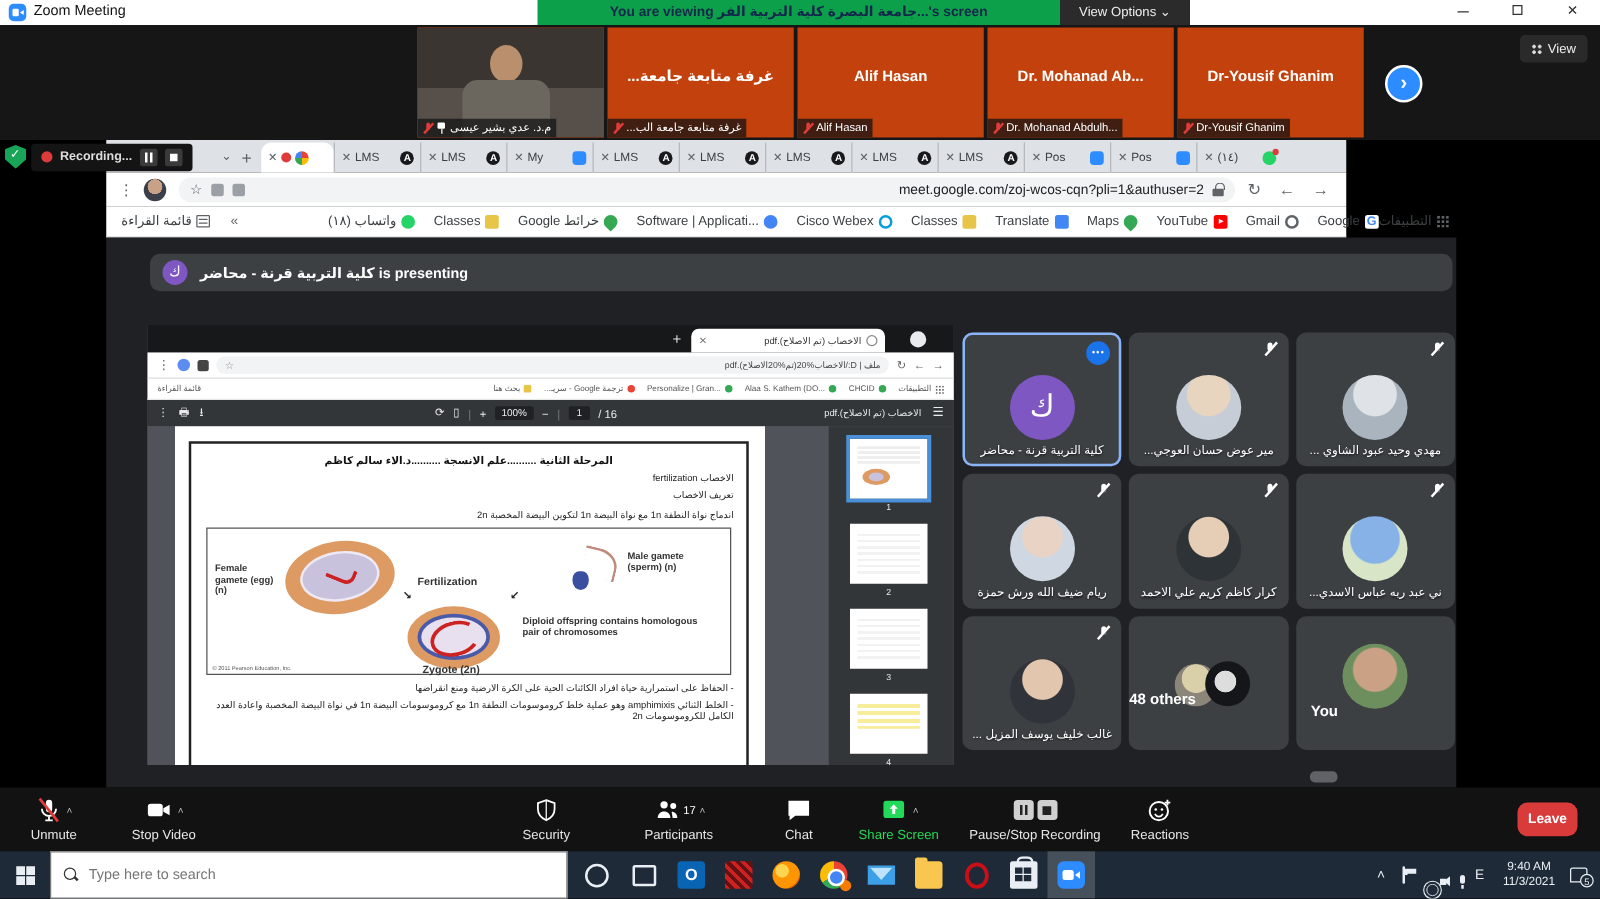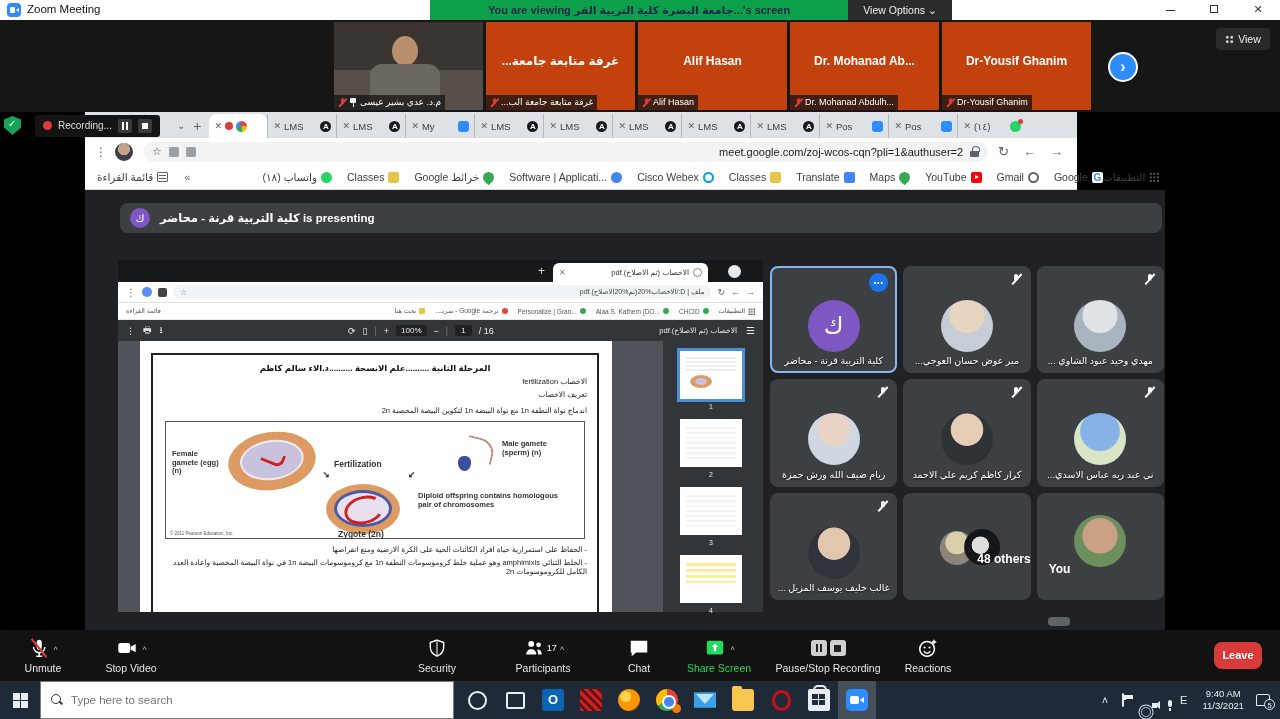--- a/index.html
+++ b/index.html
@@ -83,21 +83,21 @@
   .bf-wa { background:#25D366; border-radius:50%; } .bf-cls { background:#e7c549; }
   .bf-pin { background:#34a853; border-radius:50% 50% 50% 0; transform:rotate(-45deg); }
   .bf-blu { background:#4285f4; border-radius:50%; } .bf-wbx { background:#fff; border:2px solid #049fd9; border-radius:50%; }
   .bf-tr { background:#4285f4; } .bf-yt { background:#FF0000; position:relative; }
   .bf-yt::after { content:""; position:absolute; left:4px; top:3px; border-top:2.5px solid transparent; border-bottom:2.5px solid transparent; border-left:4px solid #fff; }
   .bf-gm { background:#fff; border:2px solid #5f6368; border-radius:50%; }
   .bf-g { background:#fff; color:#4285f4; font-weight:bold; font-size:10px; text-align:center; line-height:11px; }
   .appsic { width:10px; height:10px; background-image:radial-gradient(circle,#5f6368 1.1px,transparent 1.3px); background-size:3.6px 3.6px; }
 
   
-  .recwrap { position:absolute; left:4px; top:2px; height:23px; display:flex; align-items:center; gap:14px; }
+  .recwrap { position:absolute; left:4px; top:2px; height:23px; display:flex; align-items:center; gap:4px;font-weight:bold; }
   .shieldic { width:17px; height:19px; background:#18a558; clip-path:polygon(50% 0,100% 18%,100% 60%,50% 100%,0 60%,0 18%); position:relative; }
   .shieldic::after { content:"✓"; position:absolute; left:4px; top:2px; color:#fff; font-size:10px; }
   .recpill { height:22px; background:#141414; border-radius:3px; display:flex; align-items:center; gap:6px; padding:0 8px; }
   .recpill .rdot { width:9px; height:9px; border-radius:50%; background:#e03b3b; }
   .recpill .rtxt { color:#ddd; font-size:10px; }
   .recbtn { width:14px; height:14px; background:#3a3a3a; border-radius:2px; position:relative; }
   .recbtn.pause::before { content:""; position:absolute; left:4px; top:3px; width:2px; height:8px; background:#fff; box-shadow:4px 0 0 #fff; }
   .recbtn.stop::before { content:""; position:absolute; left:4px; top:4px; width:6px; height:6px; background:#fff; }
 
   
@@ -178,21 +178,21 @@
   .dots3 { position:absolute; top:7px; right:9px; width:19px; height:19px; border-radius:50%; background:#1a73e8; color:#fff; font-size:7px; letter-spacing:1px; text-align:center; line-height:19px; font-weight:bold; }
   .av-ph1 { background:radial-gradient(circle at 50% 30%,#e8d5c0 0 38%,#c7cdd6 40%); }
   .av-ph2 { background:radial-gradient(circle at 50% 30%,#dfe3e8 0 38%,#aab4be 40%); }
   .av-ph3 { background:radial-gradient(circle at 50% 32%,#e6cdb5 0 36%,#2e3338 38%); }
   .av-ph4 { background:radial-gradient(circle at 50% 32%,#e8d3c4 0 36%,#cfd8e2 38%); }
   .av-ph5 { background:radial-gradient(circle at 50% 35%,#86b2e8 0 45%,#d8e6c7 48%); }
   .av-ph6 { background:radial-gradient(circle at 50% 32%,#e2c6ae 0 36%,#30343a 38%); }
   .av-ph7 { background:radial-gradient(circle at 50% 40%,#caa184 0 42%,#6d8f5e 45%); }
   .oth1 { position:absolute; left:50%; top:38px; transform:translateX(-80%); width:34px; height:34px; border-radius:50%; background:radial-gradient(circle at 50% 35%,#d9cfa8 0 40%,#8c857a 42%); }
   .oth2 { position:absolute; left:50%; top:36px; transform:translateX(-8%); width:36px; height:36px; border-radius:50%; background:radial-gradient(circle at 45% 45%,#ddd 0 30%,#14161a 32%); }
-  .othertxt { position:absolute; left:0; right:0; bottom:34px; text-align:right; color:#fff; font-size:12px; font-weight:bold; }
+  .othertxt { position:absolute; left:0; right:0; bottom:34px; text-align:left; color:#fff; font-size:12px; font-weight:bold; }
   .youname { position:absolute; left:12px; bottom:24px; color:#fff; font-size:12px; font-weight:bold; }
 
   
   .ztoolbar { position:absolute; left:0; top:630px; width:1280px; height:51px; background:#121212; }
   .zitem { position:absolute; top:5px; width:86px; text-align:center; color:#e6e6e6; }
   .zitem .ic { height:26px; display:flex; align-items:center; justify-content:center; gap:3px; }
   .zitem .lb { font-size:10.5px; margin-top:1px; white-space:nowrap; }
   .caret { color:#bbb; font-size:8px; vertical-align:top; }
   .pcount { color:#fff; font-size:9px; vertical-align:top; margin-left:-2px; }
   .sharegrp .lb { color:#23d959; }

